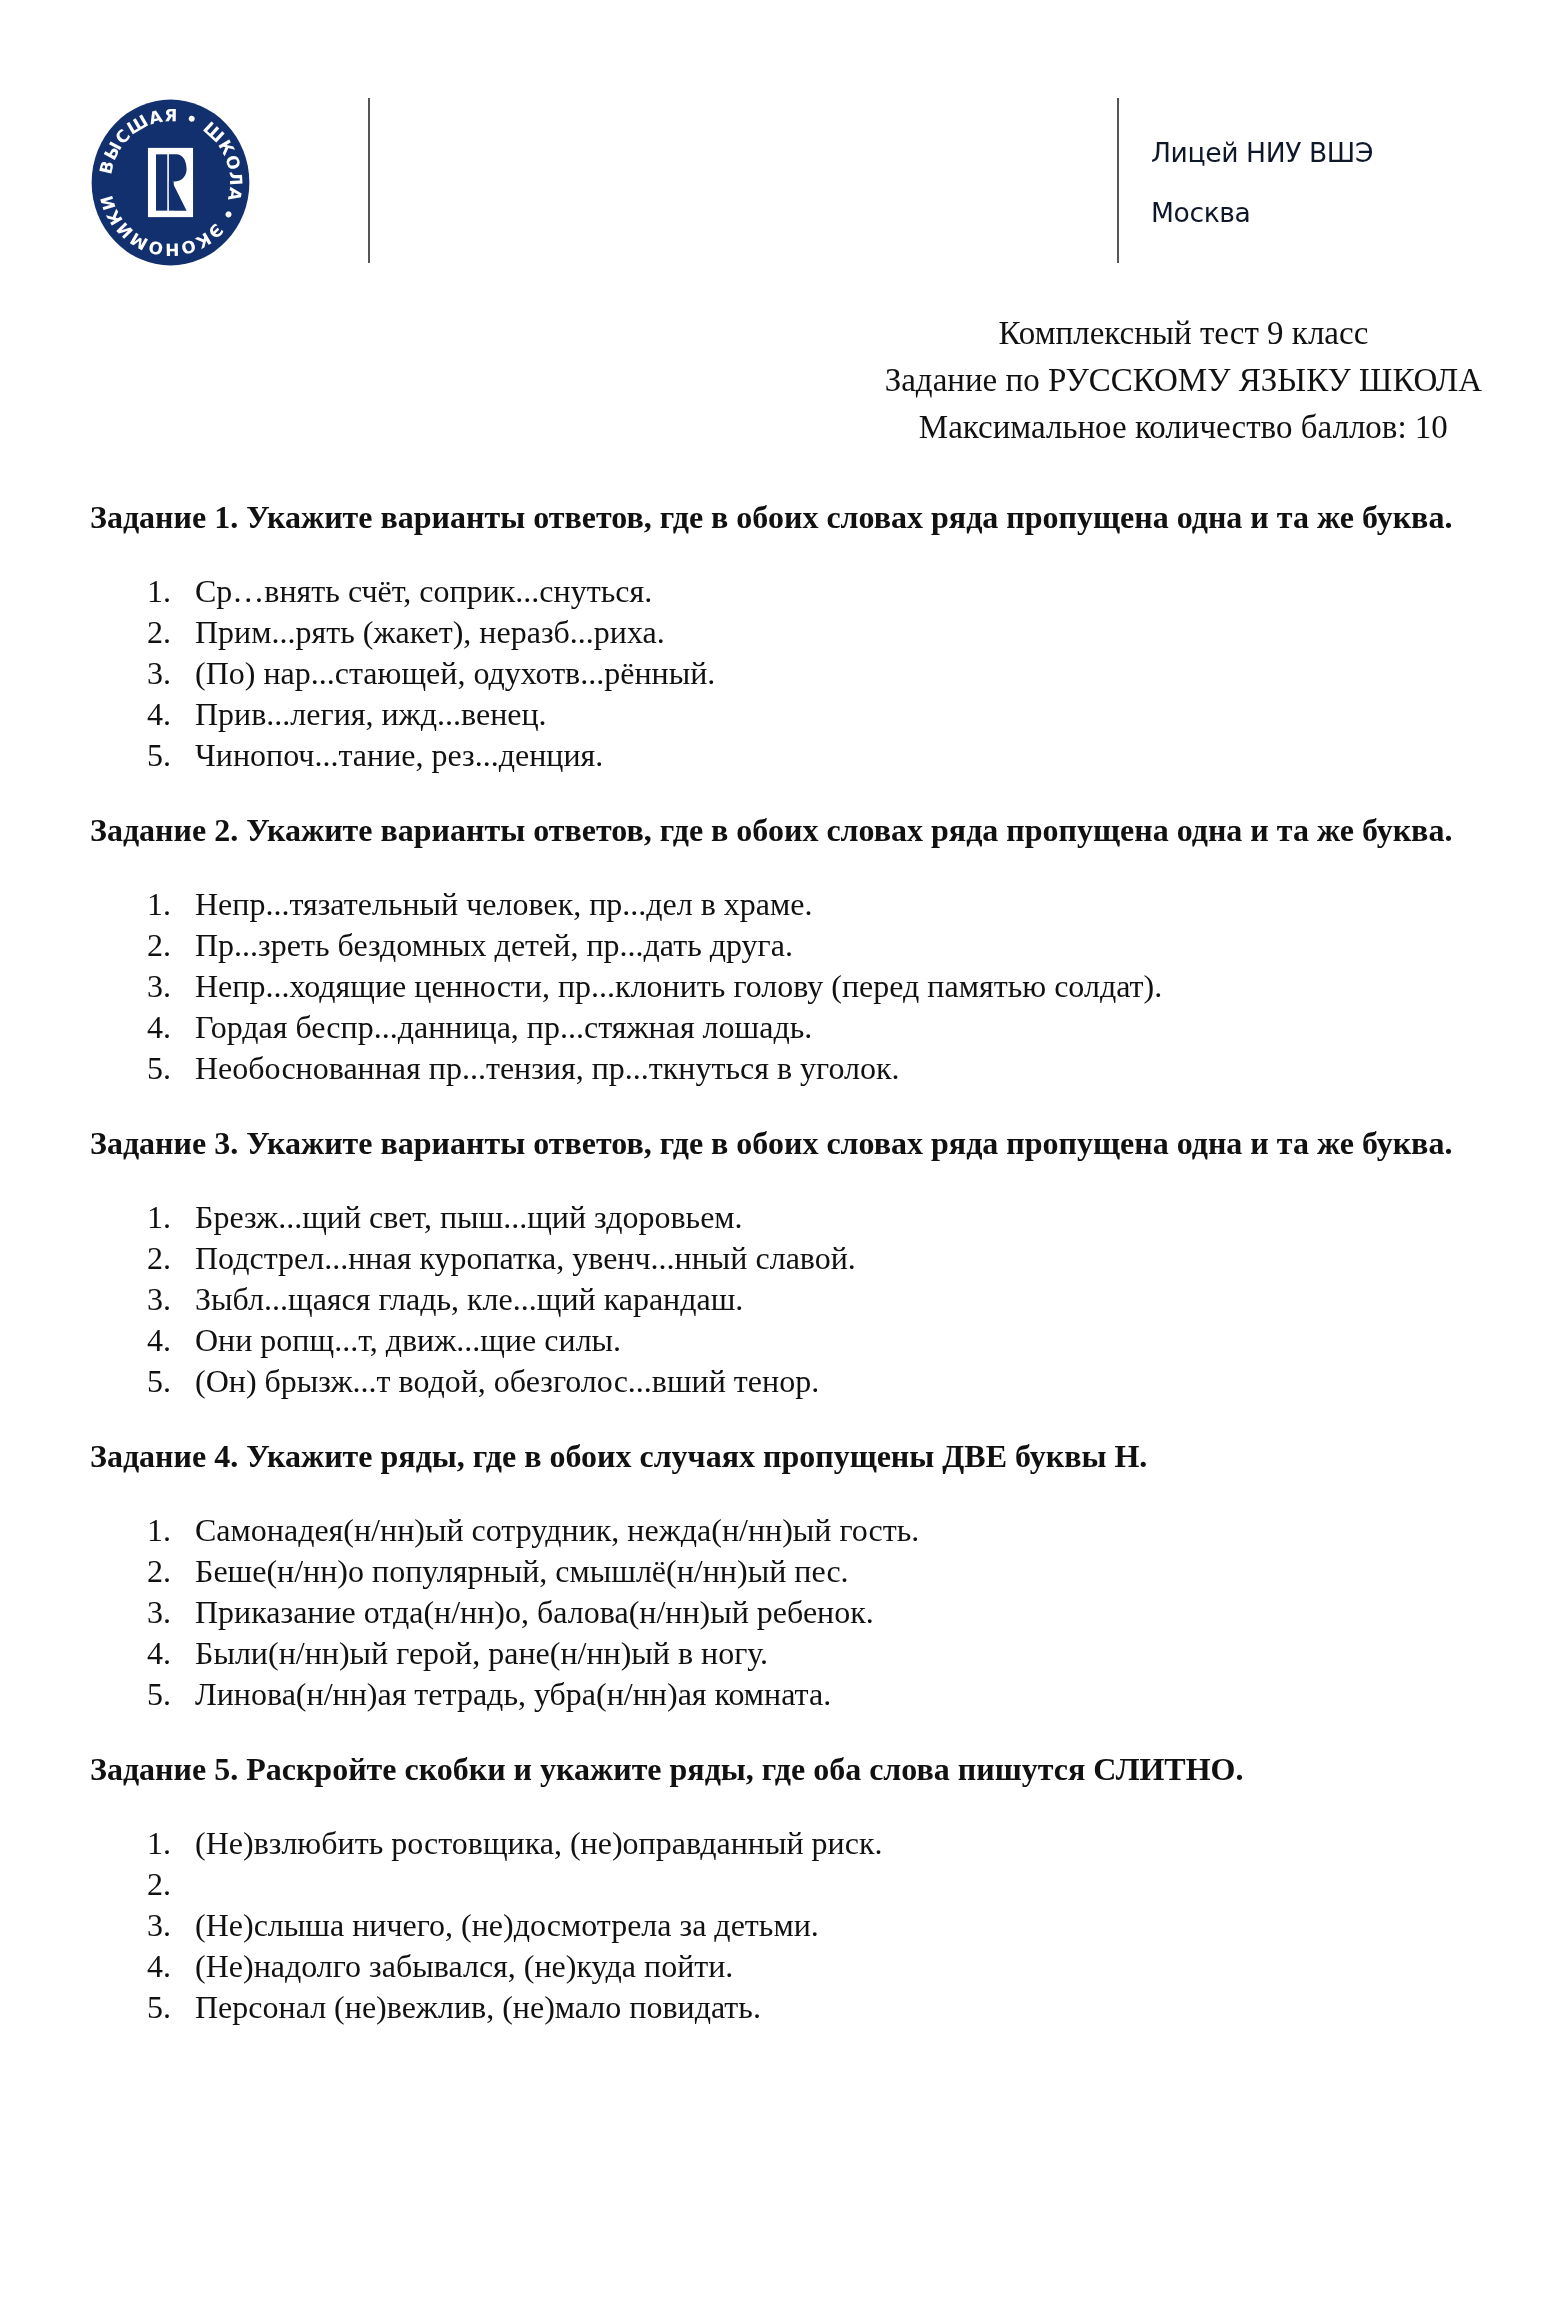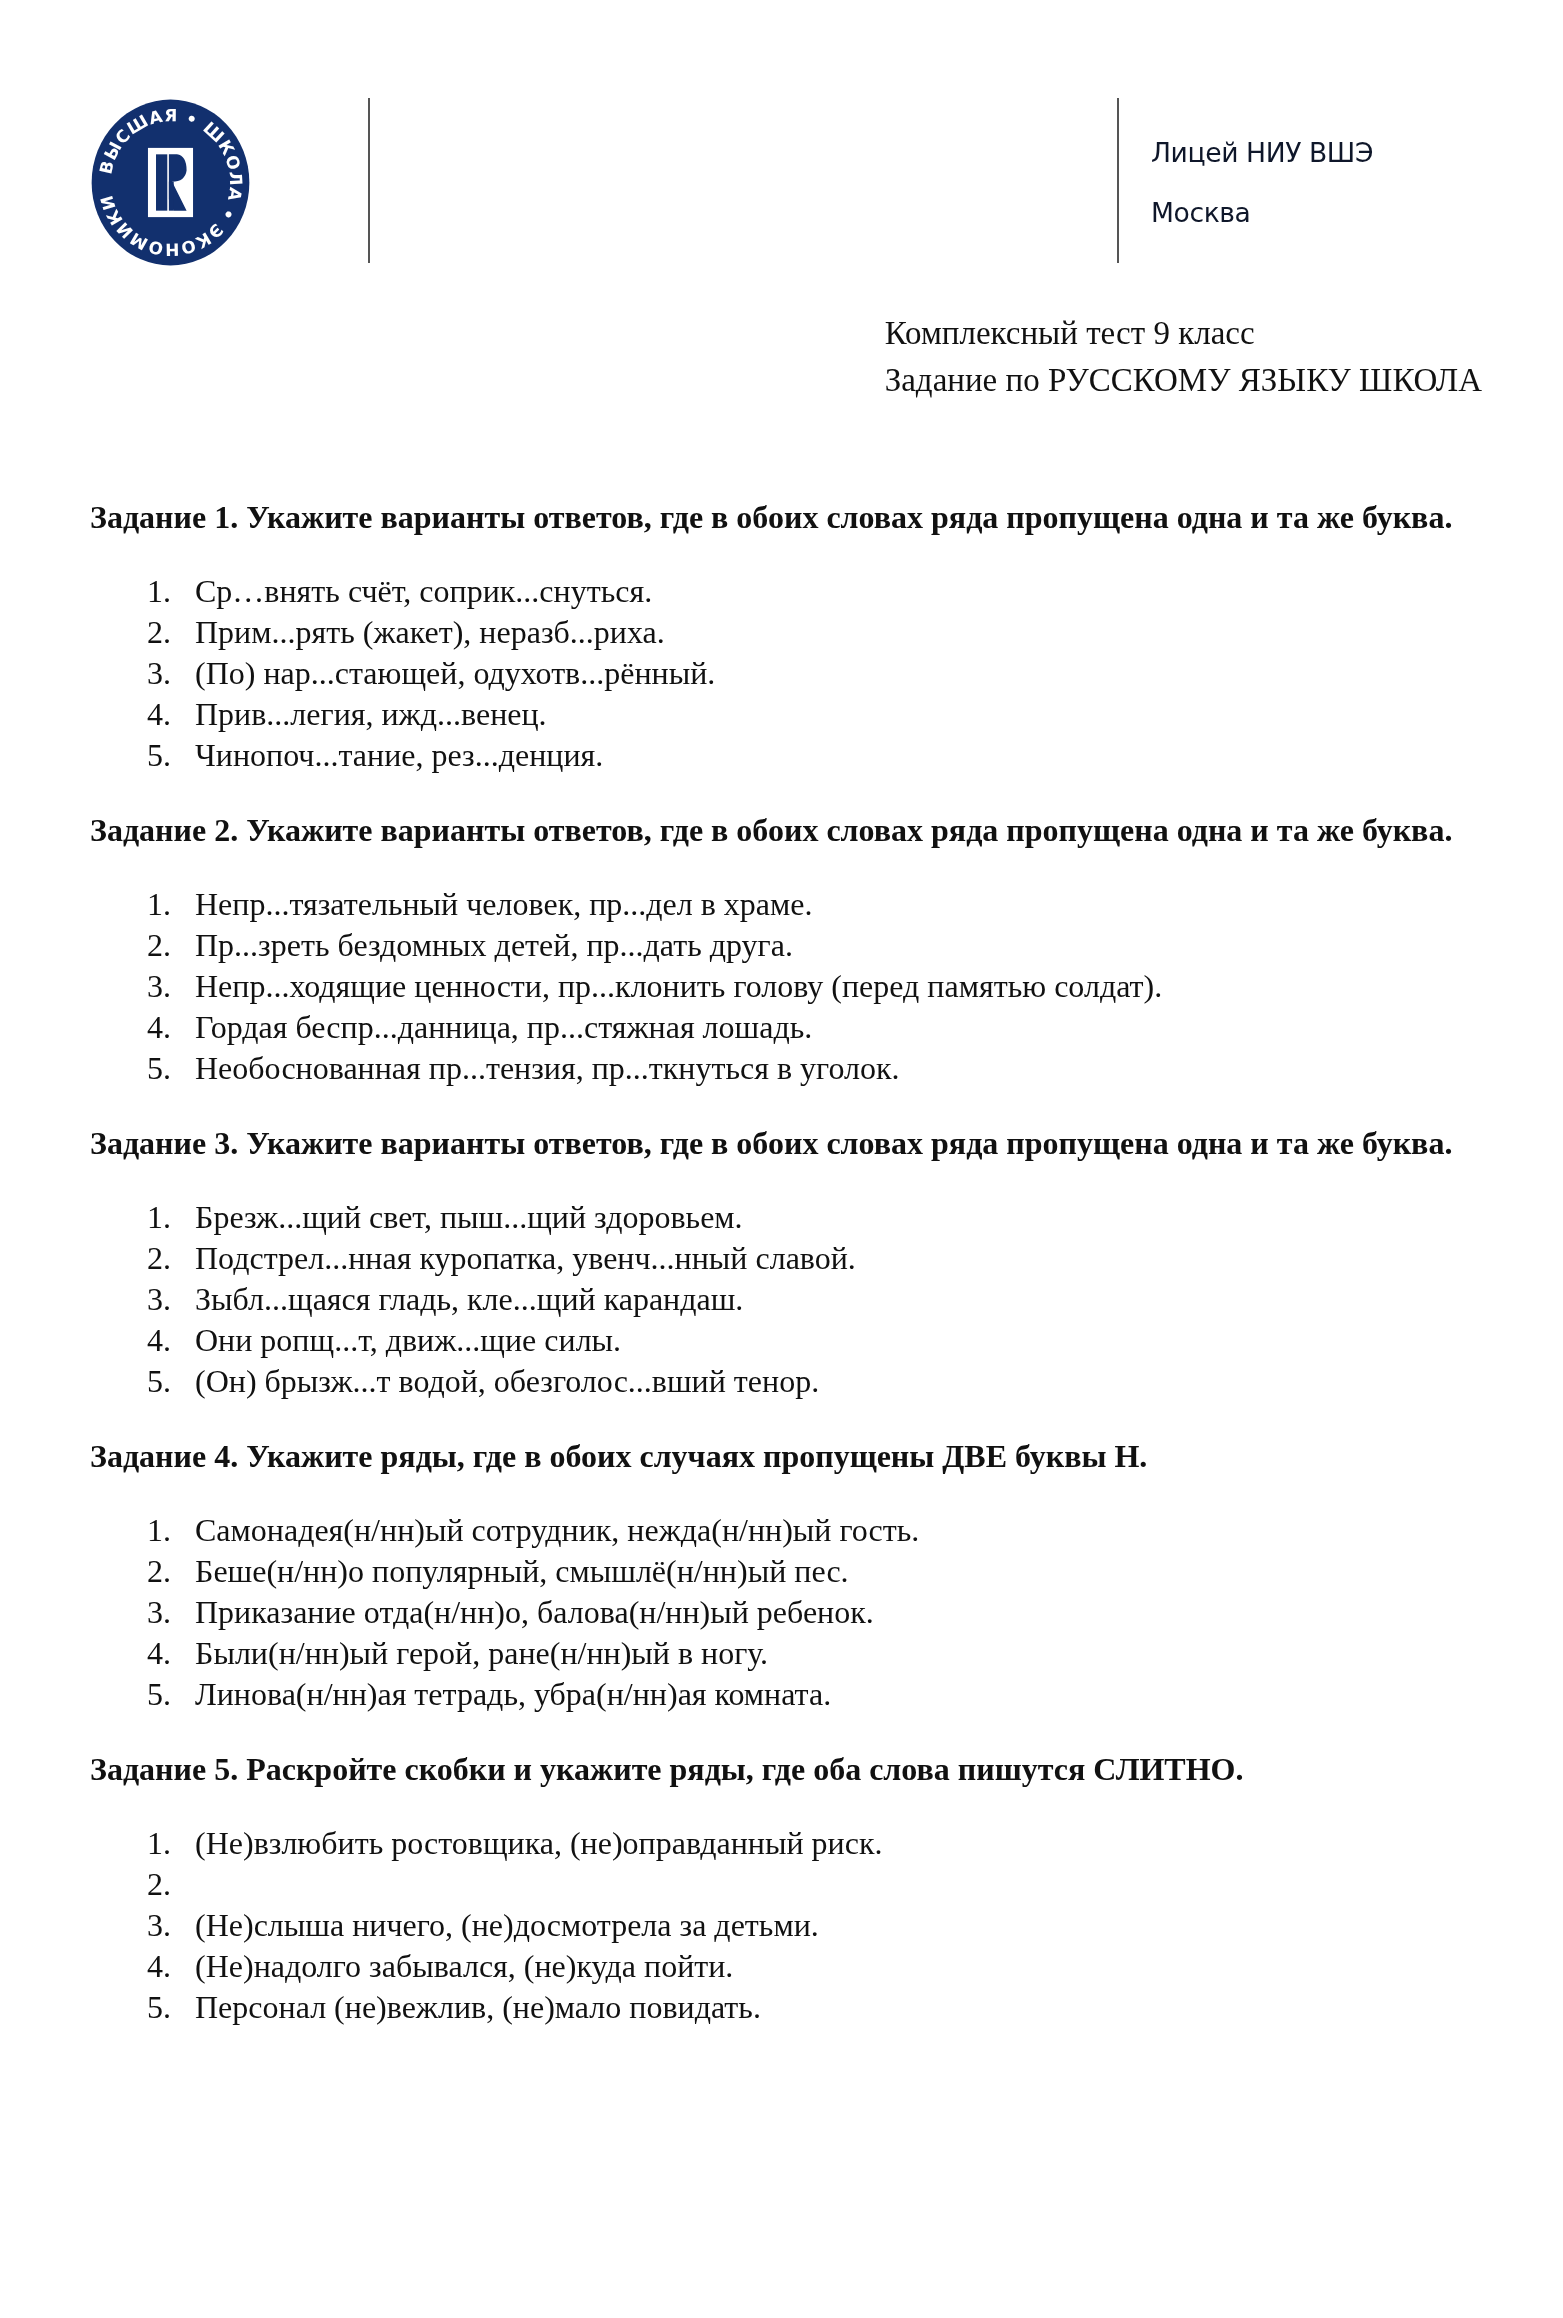--- a/index.html
+++ b/index.html
@@ -3,21 +3,21 @@
 <meta charset="utf-8">
 <style>
   html, body { margin: 0; padding: 0; background: #ffffff; }
   body { width: 1563px; height: 2319px; position: relative; overflow: hidden; color: #111; }
   .header { position: absolute; left: 0; top: 0; width: 1563px; height: 290px; }
   .logo { position: absolute; left: 90px; top: 98px; width: 161px; height: 169px; }
   .divider { position: absolute; top: 98px; width: 1.6px; height: 165px; background: #555; }
   .hse-name { position: absolute; left: 403px; top: 145px; font-family: "DejaVu Sans", sans-serif; font-size: 26.6px; line-height: 40px; color: #3a3a3a; letter-spacing: -0.4px; }
   .lyceum { position: absolute; left: 1151px; top: 133px; font-family: "DejaVu Sans", sans-serif; font-size: 26.6px; color: #0f172a; letter-spacing: -0.4px; }
   .lyceum div { height: 60px; line-height: 40px; }
-  .test-info { position: absolute; right: 81px; top: 310px; text-align: left; font-family: "Liberation Serif", serif; font-size: 33px; line-height: 47px; }
+  .test-info { position: absolute; right: 81px; top: 310px; text-align: center; font-family: "Liberation Serif", serif; font-size: 33px; line-height: 47px; }
   .content { position: absolute; left: 90px; top: 495px; width: 1401px; font-family: "Liberation Serif", serif; font-size: 32px; }
   .task { margin-bottom: 32px; }
   .task-title { font-weight: bold; line-height: 44px; margin: 0 0 32px 0; }
   .task-list { list-style: none; margin: 0; padding: 0; }
   .task-list li { display: flex; line-height: 41px; }
   .task-list .num { width: 105px; text-align: right; padding-right: 0; box-sizing: border-box; flex-shrink: 0; }
   .task-list .num span { display: inline-block; width: 48px; text-align: left; }
   .task-list .txt { padding-left: 0; }
 </style>
 </head>
@@ -43,20 +43,21 @@
   <div class="divider" style="left:1117px;"></div>
   <div class="lyceum">
     <div>Лицей НИУ ВШЭ</div>
     <div>Москва</div>
   </div>
 </div>
 
 <div class="test-info">
   <div>Комплексный тест 9 класс</div>
   <div>Задание по РУССКОМУ ЯЗЫКУ ШКОЛА</div>
+  <div>Максимальное количество баллов: 10</div>
 </div>
 
 <div class="content" id="tasks-root">
 
 <section class="task">
       <p class="task-title">Задание 1. Укажите варианты ответов, где в обоих словах ряда пропущена одна и та же буква.</p>
       <ol class="task-list">
         <li>
           <div class="num"><span>1.</span></div>
           <div class="txt">Ср…внять счёт, соприк...снуться.</div>

